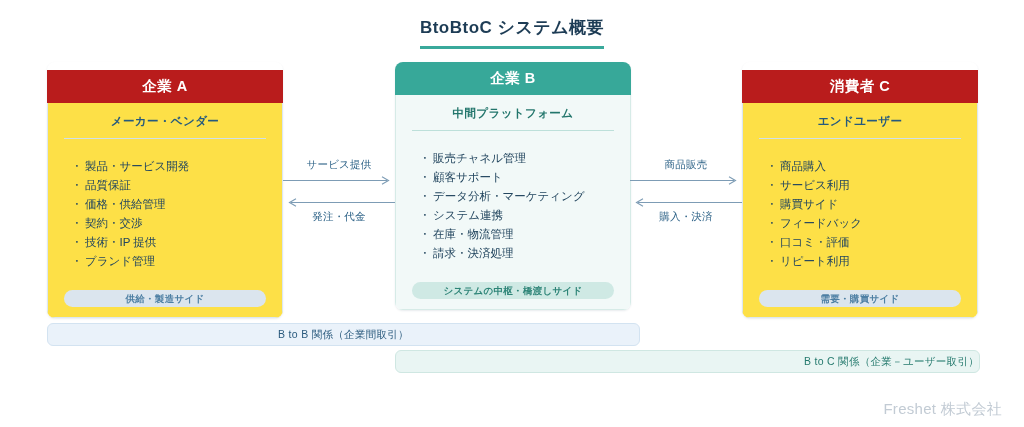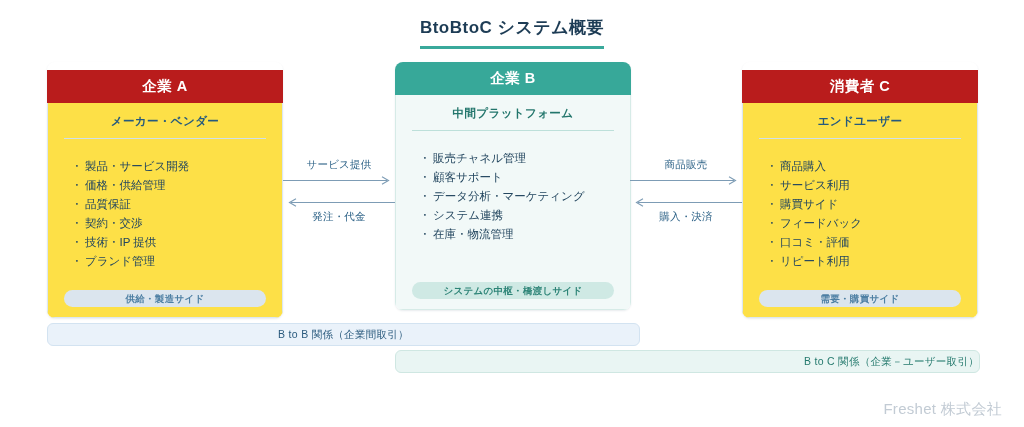--- a/index.html
+++ b/index.html
@@ -198,40 +198,41 @@
 <div class="title-wrap">
   <span class="title">BtoBtoC システム概要</span>
 </div>
 
 <div class="box" id="box-a">
   <div class="box-head head-blue">企業 A</div>
   <div class="box-body body-blue">
     <div class="box-sub sub-blue">メーカー・ベンダー</div>
     <ul class="bullets">
       <li>製品・サービス開発</li>
+      <li>品質保証</li>
       <li>価格・供給管理</li>
-      <li>品質保証</li>
       <li>契約・交渉</li>
       <li>技術・IP 提供</li>
       <li>ブランド管理</li>
     </ul>
     <div class="box-foot foot-blue">供給・製造サイド</div>
   </div>
 </div>
 
 <div class="box" id="box-b">
   <div class="box-head head-teal">企業 B</div>
   <div class="box-body body-teal">
     <div class="box-sub sub-teal">中間プラットフォーム</div>
     <ul class="bullets">
       <li>販売チャネル管理</li>
       <li>顧客サポート</li>
       <li>データ分析・マーケティング</li>
       <li>システム連携</li>
       <li>在庫・物流管理</li>
+      <li>請求・決済処理</li>
     </ul>
     <div class="box-foot foot-teal">システムの中枢・橋渡しサイド</div>
   </div>
 </div>
 
 <div class="box" id="box-c">
   <div class="box-head head-blue">消費者 C</div>
   <div class="box-body body-blue">
     <div class="box-sub sub-blue">エンドユーザー</div>
     <ul class="bullets">

